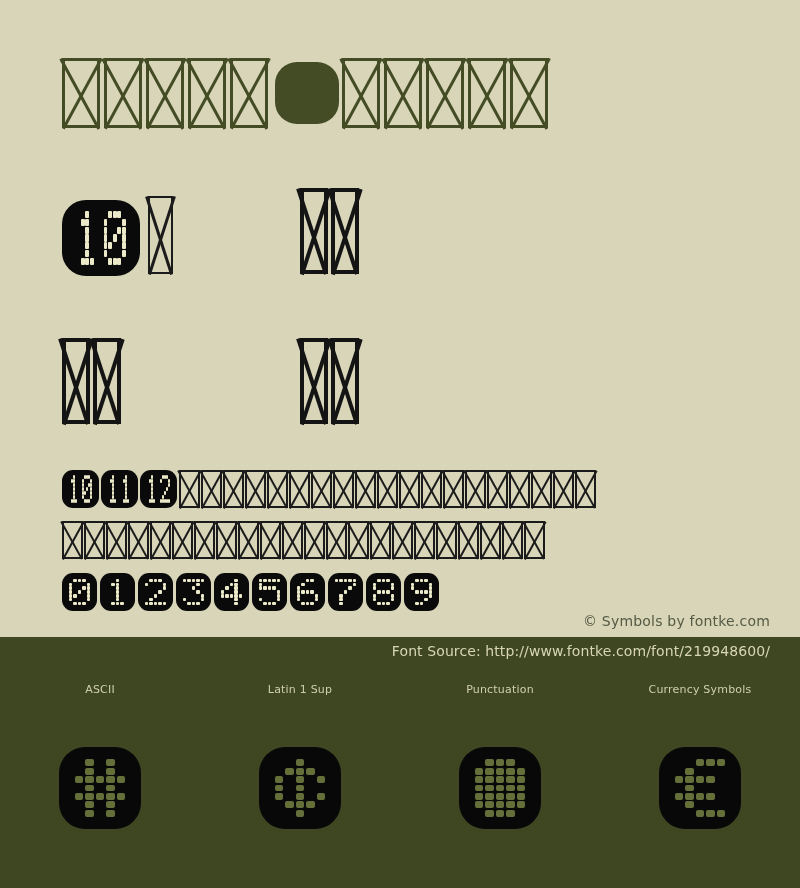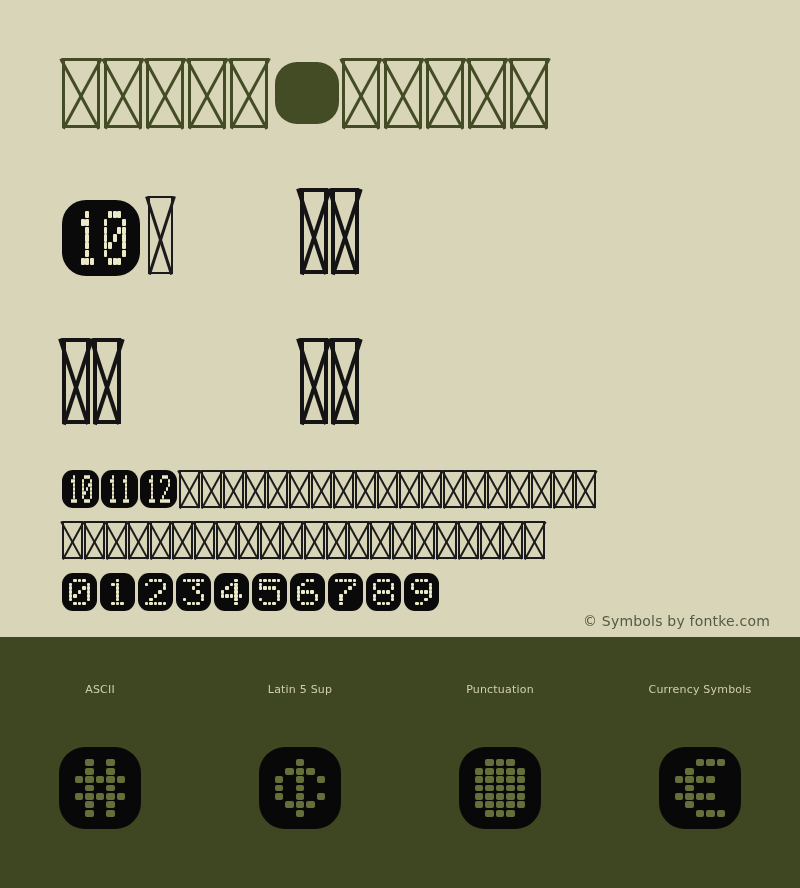--- a/index.html
+++ b/index.html
@@ -916,26 +916,27 @@
         <i class="led-dot" style="margin: 7%; border-radius: 1px;"></i>
         <i class="led-dot on" style="margin: 7%; border-radius: 1px;"></i>
         <i class="led-dot on" style="margin: 7%; border-radius: 1px;"></i>
         <i class="led-dot" style="margin: 7%; border-radius: 1px;"></i>
         <i class="led-dot" style="margin: 7%; border-radius: 1px;"></i>
       </div></div></div>
 
 <div id="credit">© Symbols by fontke.com</div>
 
 <div id="footer">
+  <div id="font-source">Font Source: http://www.fontke.com/font/219948600/</div>
   <div id="categories">
       <div class="cat-col">
         <span class="cat-label">ASCII</span>
       </div>
       <div class="cat-col">
-        <span class="cat-label">Latin 5 Sup</span>
+        <span class="cat-label">Latin 1 Sup</span>
       </div>
       <div class="cat-col">
         <span class="cat-label">Punctuation</span>
       </div>
       <div class="cat-col">
         <span class="cat-label">Currency Symbols</span>
       </div>
     </div>
   <div id="samples">
       <div class="sample-col">

